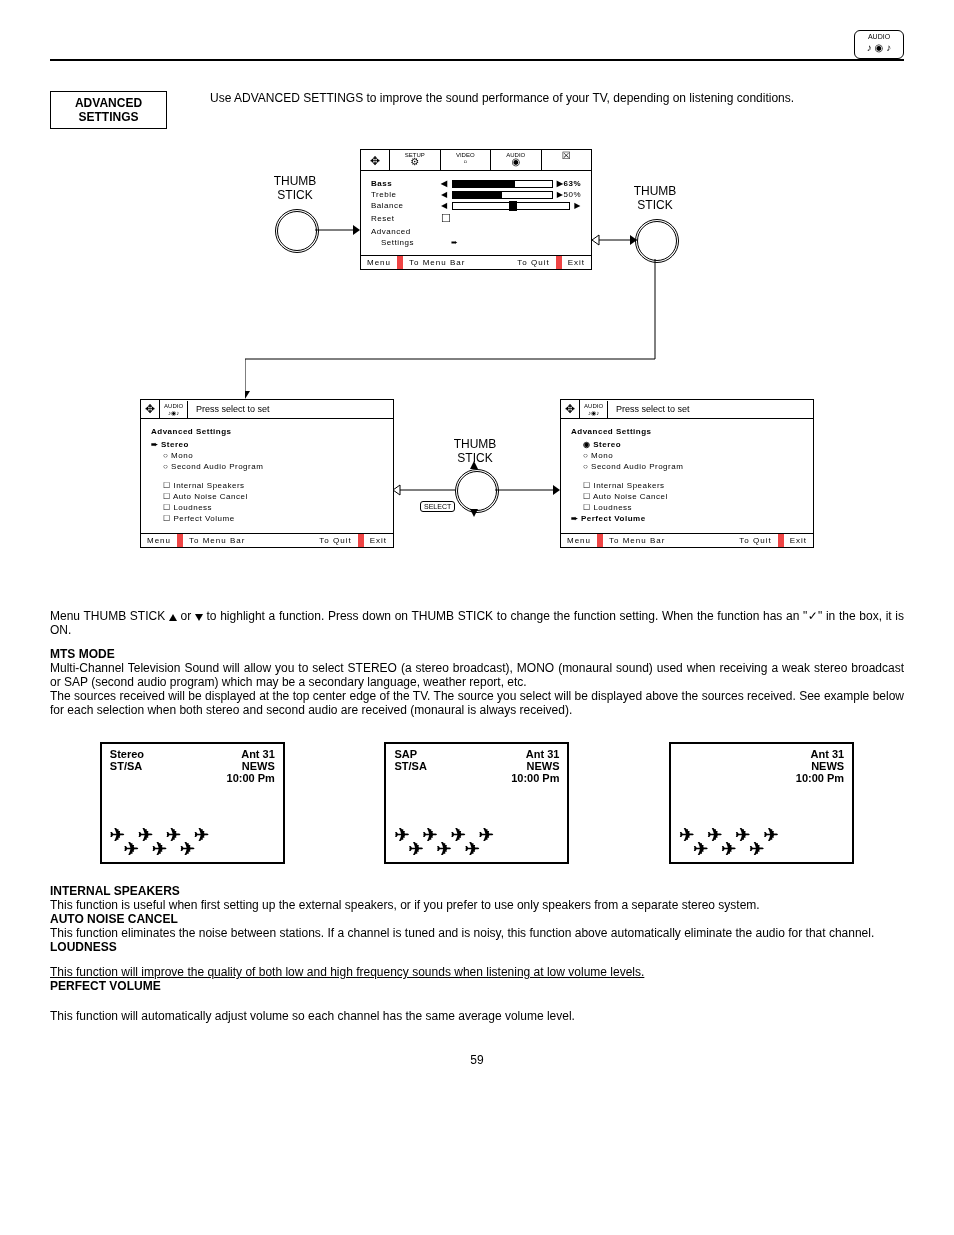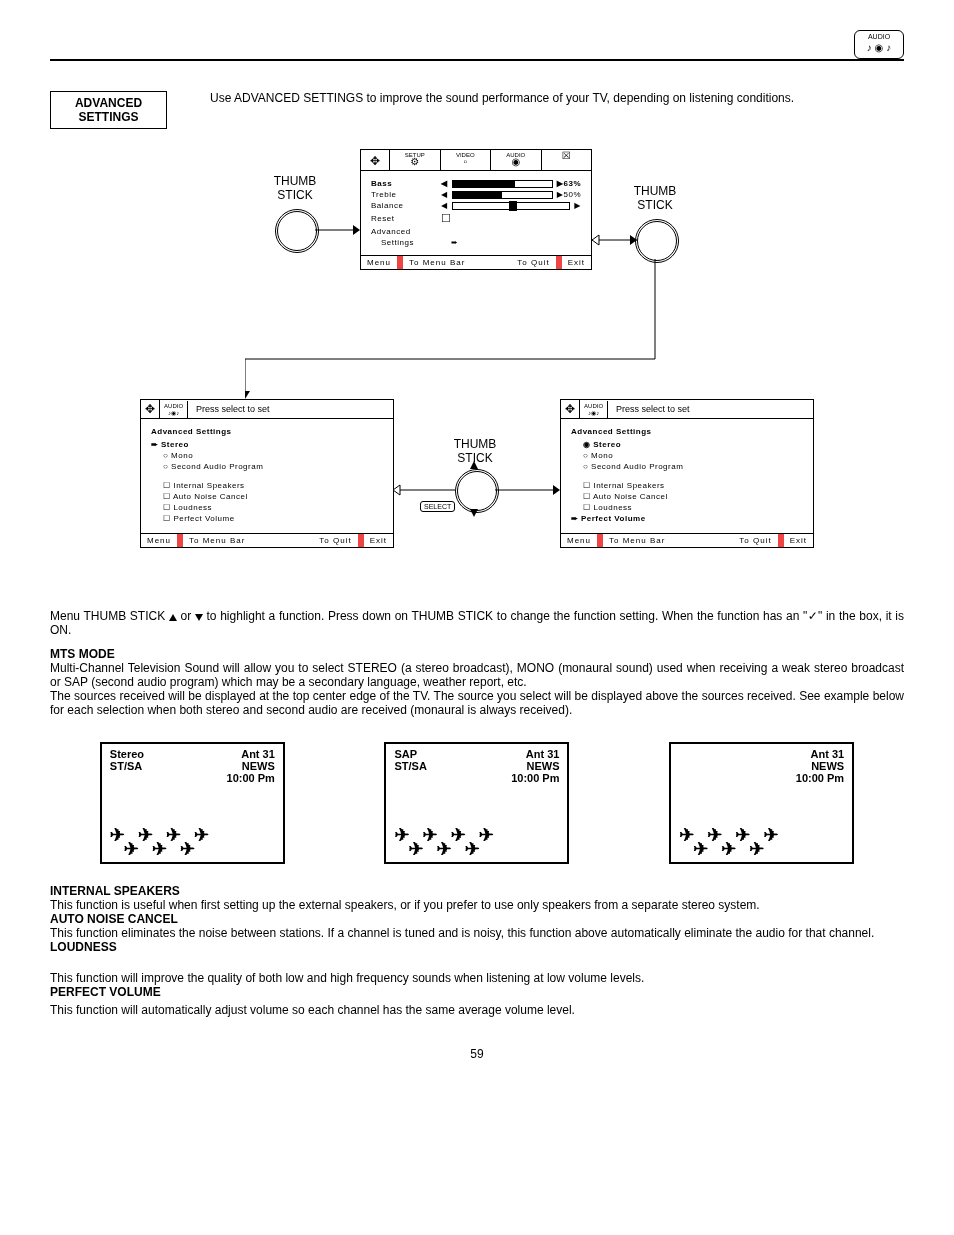--- a/index.html
+++ b/index.html
@@ -311,18 +311,18 @@
       </div>
     </div>
   </div>
 
 <div id="sections-container">
     <div class="bold">INTERNAL SPEAKERS</div>
     <div class="body-text" style="margin-top: 0px;">This function is useful when first setting up the external speakers, or if you prefer to use only speakers from a separate stereo system.</div>
     <div class="bold">AUTO NOISE CANCEL</div>
     <div class="body-text" style="margin-top: 0px;">This function eliminates the noise between stations. If a channel is tuned and is noisy, this function above automatically eliminate the audio for that channel.</div>
     <div class="bold">LOUDNESS</div>
-    <div class="body-text" style="margin-top: 17px;">This function will improve the quality of both low and high frequency sounds when listening at low volume levels.</div>
+    <div class="body-text" style="margin-top: 11px; text-decoration: underline;">This function will improve the quality of both low and high frequency sounds when listening at low volume levels.</div>
     <div class="bold">PERFECT VOLUME</div>
-    <div class="body-text" style="margin-top: 4px;">This function will automatically adjust volume so each channel has the same average volume level.</div>
+    <div class="body-text" style="margin-top: 16px;">This function will automatically adjust volume so each channel has the same average volume level.</div>
   </div>
 
 <div class="page-num">59</div>
 
 </body></html>

